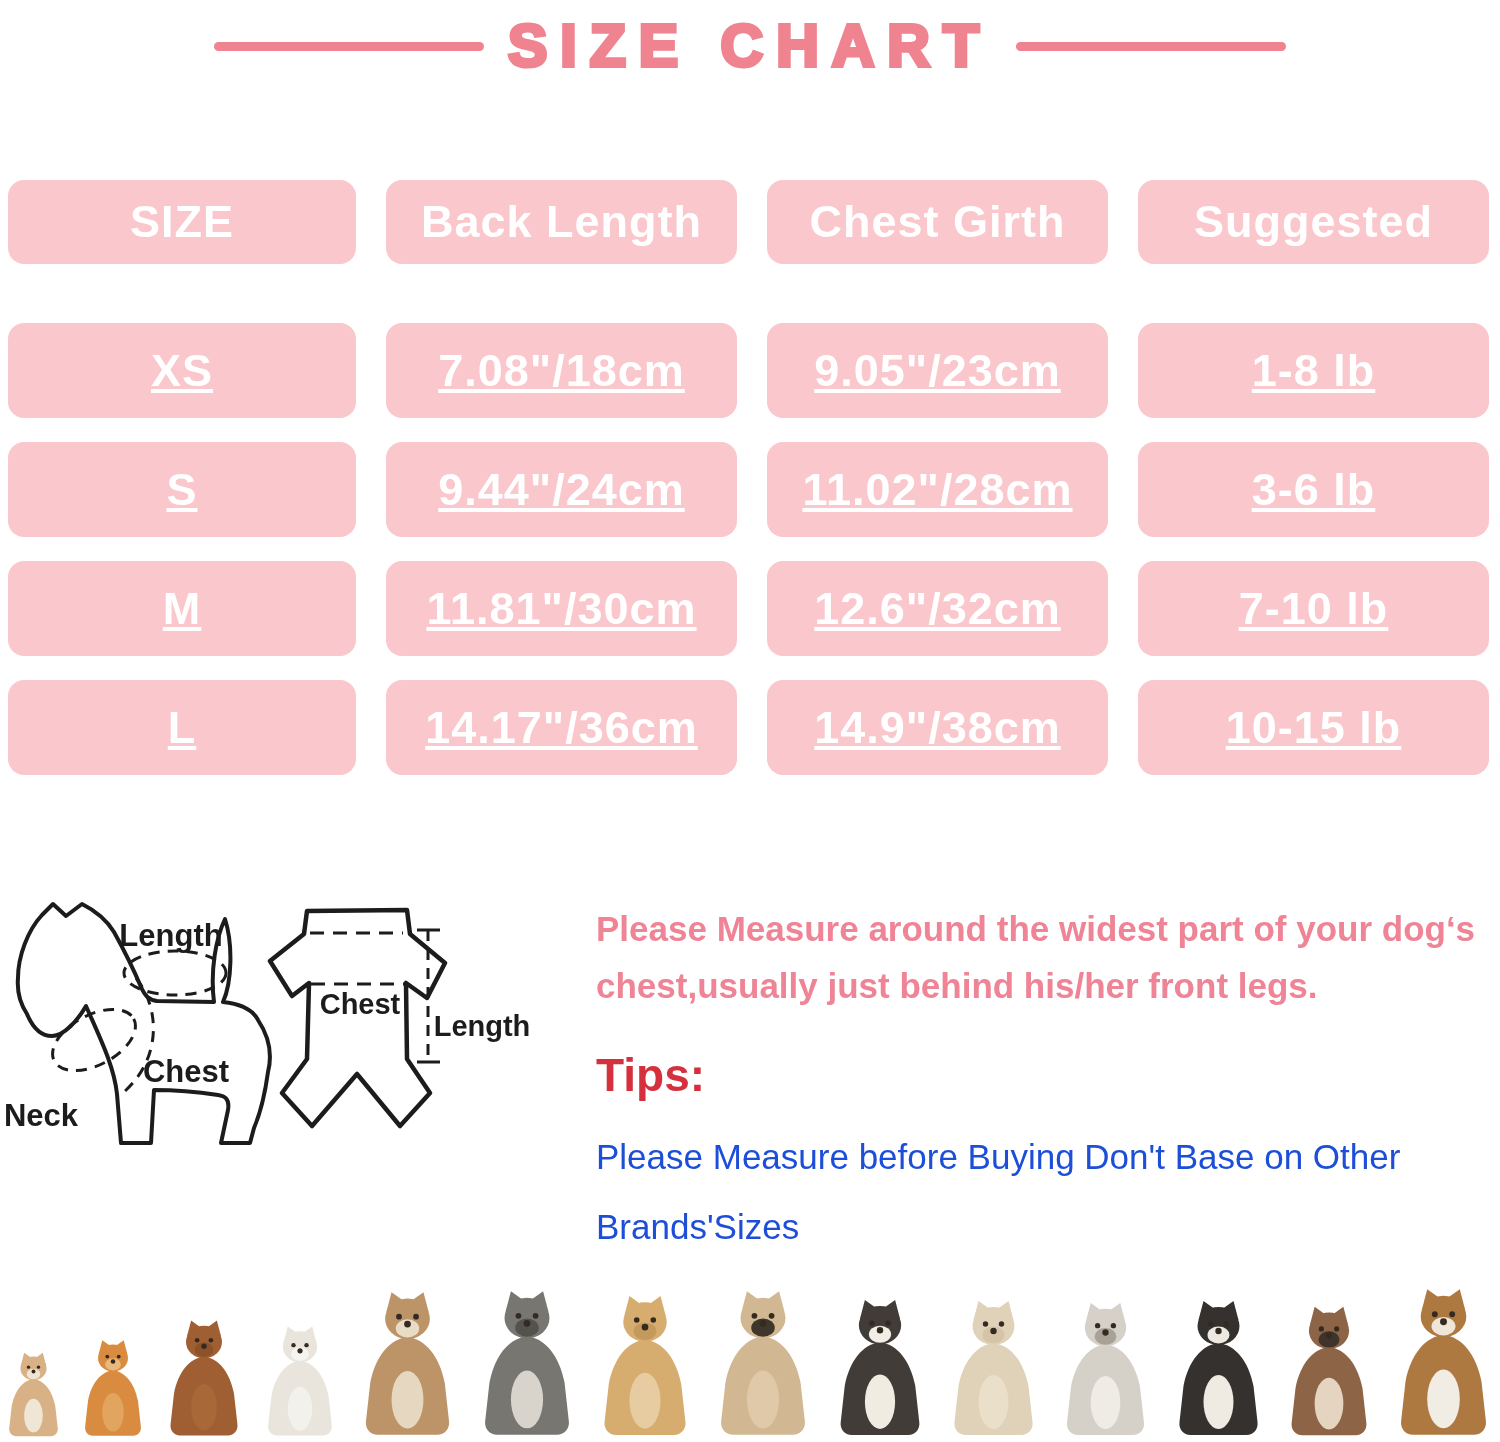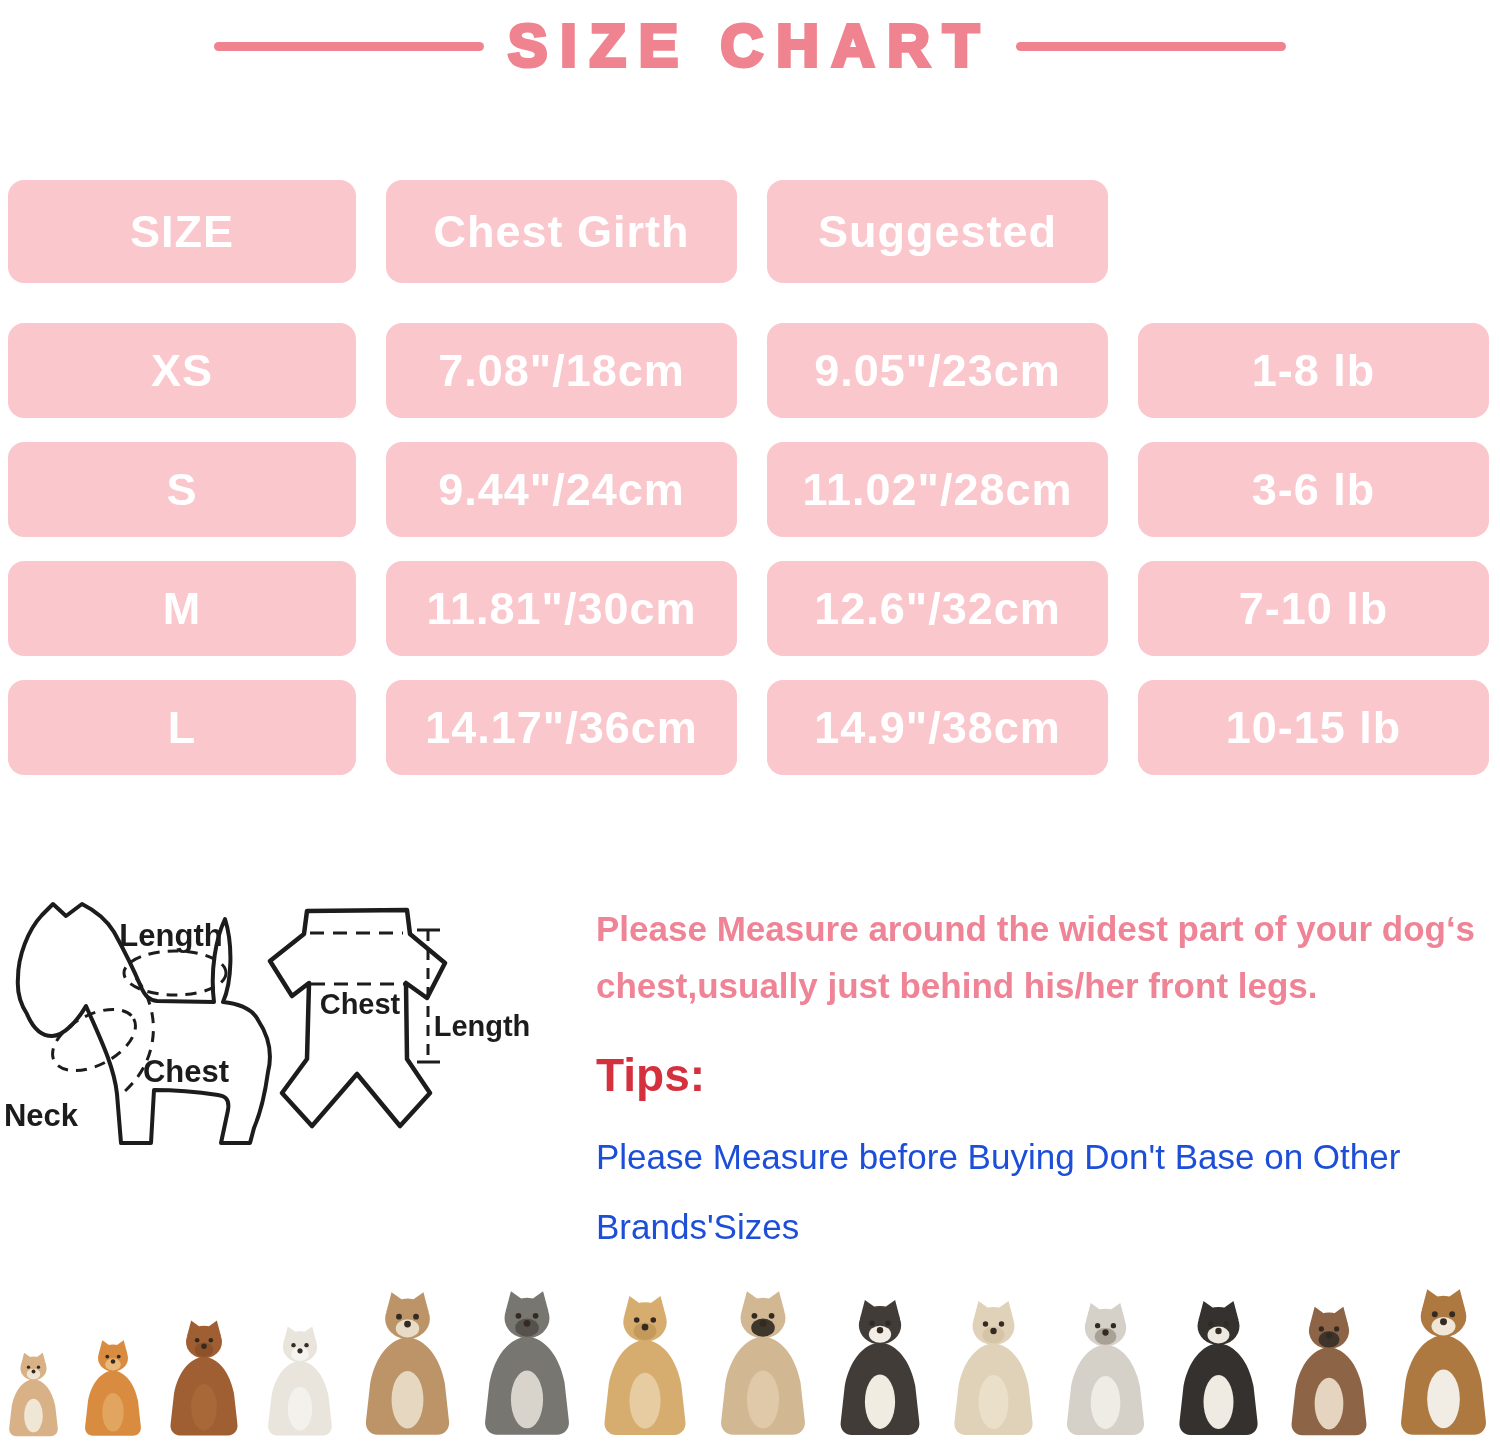--- a/index.html
+++ b/index.html
@@ -18,25 +18,25 @@
     -webkit-text-stroke:4px #EF8490;white-space:nowrap;
   }
   
   .table-head,.table-body{
     position:absolute;left:8px;display:grid;
     grid-template-columns:348px 351px 341px 351px;column-gap:30px;
   }
   .table-head{top:180px;}
   .table-body{top:323px;row-gap:24px;}
   .cell{
-    background:#FAC7CD;border-radius:16px;height:103px;
+    background:#FAC7CD;border-radius:16px;height:84px;
     display:flex;align-items:center;justify-content:center;
     color:#ffffff;font-weight:700;font-size:45px;letter-spacing:1px;
   }
-  .table-body .cell{height:95px;}
+  .table-body .cell{height:95px;text-decoration:underline;}
   
   .diagram{position:absolute;left:0;top:861px;width:580px;height:305px;}
   .diagram svg{display:block;width:100%;height:100%;}
   .diagram text{font-family:"Liberation Sans",sans-serif;font-weight:700;fill:#1C1C1C;}
   
   .notes{position:absolute;left:596px;top:901px;width:884px;}
   .measure-note{margin:0;color:#EE8495;font-size:35px;font-weight:700;line-height:1.62;}
   .tips-heading{margin:34px 0 0;color:#D4303E;font-size:46px;font-weight:700;}
   .tips-body{margin:20px 0 0;color:#1d4ed8;font-size:35px;font-weight:400;line-height:2.0;width:860px;}
   
@@ -51,20 +51,21 @@
 <body>
 
 <header class="title-row">
   <span class="title-line"></span>
   <h1 class="page-title">SIZE CHART</h1>
   <span class="title-line"></span>
 </header>
 
 <section class="table-head">
   <div class="cell">SIZE</div>
+  <div class="cell">Back Length</div>
   <div class="cell">Chest Girth</div>
   <div class="cell">Suggested</div>
 </section>
 
 <section class="table-body">
   <div class="cell">XS</div>
   <div class="cell">7.08"/18cm</div>
   <div class="cell">9.05"/23cm</div>
   <div class="cell">1-8 lb</div>
 

